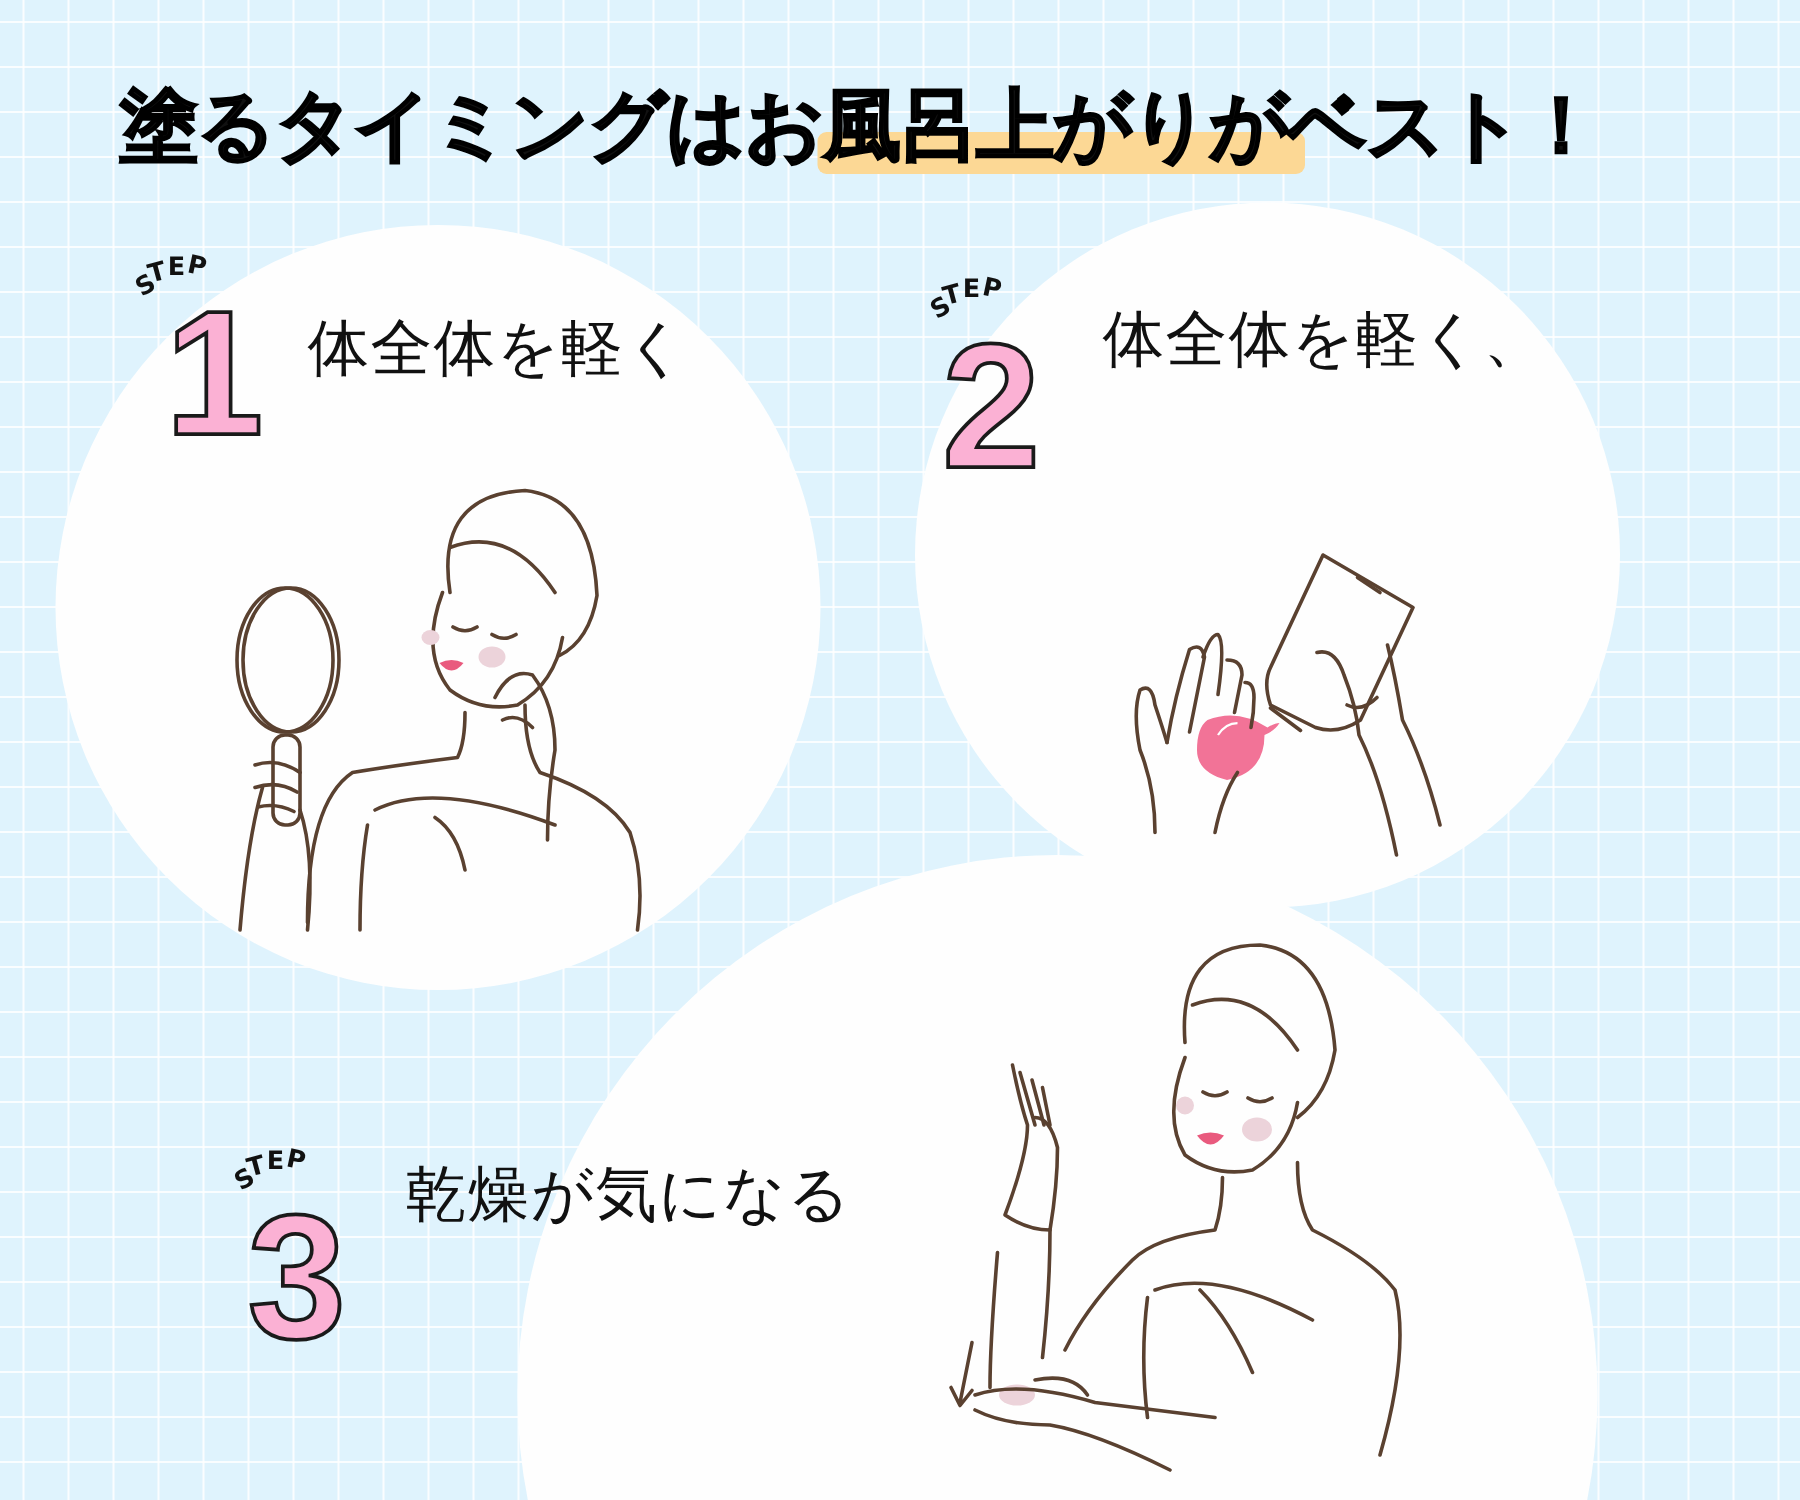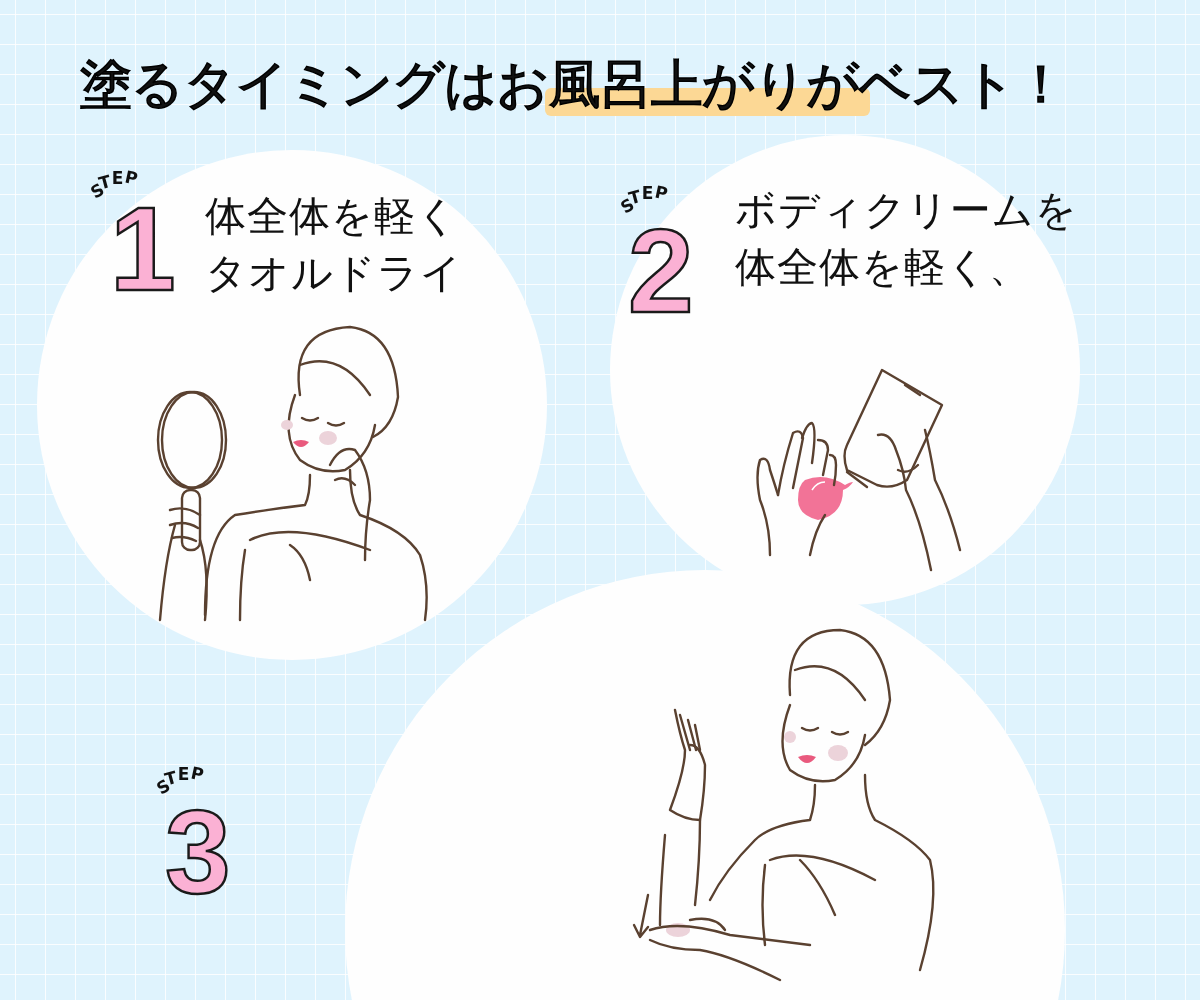--- a/index.html
+++ b/index.html
@@ -14,33 +14,33 @@
       font-family: "DejaVu Sans", sans-serif;
       color: #111;
     }
     .circle { position: absolute; border-radius: 50%; background: #fefefe; }
     #c1 { left: 37px; top: 150px; width: 510px; height: 510px; }
     #c2 { left: 610px; top: 135px; width: 470px; height: 470px; }
     #c3 { left: 345px; top: 570px; width: 720px; height: 720px; }
     .highlight { position: absolute; left: 545px; top: 88px; width: 325px; height: 28px; background: #fcd895; border-radius: 6px; }
     .title {
       position: absolute; left: 80px; top: 52px; width: 1060px;
-      font-size: 52px; font-weight: normal; letter-spacing: -1px;
+      font-size: 52px; font-weight: bold; letter-spacing: -1px;
       white-space: nowrap; text-align: left; line-height: 64px;
       -webkit-text-stroke: 1.5px #000;
     }
 
     .step-label { position: absolute; font-size: 17px; font-weight: bold; letter-spacing: 2px; }
     .step-label span { display: inline-block; }
     .step-num {
       position: absolute; font-weight: bold; font-size: 118px; line-height: 1;
       color: #fbb1d4; -webkit-text-stroke: 2.5px #1a1a1a;
       font-family: "Liberation Sans", sans-serif;
     }
-    .step-text { position: absolute; font-size: 41px; line-height: 57px; white-space: nowrap; letter-spacing: 1px; }
+    .step-text { position: absolute; font-size: 41px; line-height: 57px; white-space: nowrap; letter-spacing: 1px; margin-top: 16px; }
     .step-text div { display: block; }
 
     svg.illus { position: absolute; overflow: visible; }
     .ln { fill: none; stroke: #5a4130; stroke-width: 2.4; stroke-linecap: round; stroke-linejoin: round; }
   </style>
 </head>
 <body>
 
 <div class="circle" id="c1"></div>
 <div class="circle" id="c2"></div>
@@ -49,21 +49,20 @@
 <div class="highlight"></div>
 <div class="title">塗るタイミングはお風呂上がりがベスト！</div>
 
 <div>
   <div class="step-label" style="left:84px; top:168px;">
     <span style="transform:rotate(-30deg) translateY(14px);">S</span><span style="transform:rotate(-15deg) translateY(4px);">T</span><span style="transform:rotate(0deg);">E</span><span style="transform:rotate(12deg);">P</span>
   </div>
   <div class="step-num" style="left:110px; top:190px;">1</div>
   <div class="step-text" style="left:205px; top:188px;">
     <div>体全体を軽く</div>
-    <div>タオルドライ</div>
   </div>
   <svg class="illus" style="left:150px; top:320px;" width="300" height="300" viewBox="0 0 300 300">
 
     <ellipse cx="40" cy="120" rx="32" ry="48" fill="#f0dadd" class="ln"></ellipse>
     <ellipse cx="44" cy="120" rx="32" ry="48" class="ln"></ellipse>
     <rect x="32" y="170" width="18" height="60" rx="8" fill="#f0dadd" class="ln"></rect>
     <path class="ln" d="M20 190 q15 -5 30 5 M20 205 q15 -5 28 3 M22 218 q12 -3 24 3"></path>
     <path class="ln" d="M10 300 q5 -60 15 -95"></path>
     <path class="ln" d="M55 300 q5 -50 -5 -80"></path>
 
@@ -84,21 +83,20 @@
     <path class="ln" d="M100 220 q40 -20 120 10 M95 230 q-5 30 -5 70 M140 225 q15 10 20 35"></path>
   </svg>
 </div>
 
 <div>
   <div class="step-label" style="left:614px; top:183px;">
     <span style="transform:rotate(-30deg) translateY(14px);">S</span><span style="transform:rotate(-15deg) translateY(4px);">T</span><span style="transform:rotate(0deg);">E</span><span style="transform:rotate(12deg);">P</span>
   </div>
   <div class="step-num" style="left:628px; top:212px;">2</div>
   <div class="step-text" style="left:735px; top:182px;">
-    <div>ボディクリームを</div>
     <div>体全体を軽く、</div>
   </div>
   <svg class="illus" style="left:750px; top:360px;" width="220" height="220" viewBox="0 0 220 220">
 
     <path class="ln" d="M132 10 l60 35 l-35 75 q-15 10 -30 5 l-30 -15 q-5 -15 0 -25z"></path>
     <path class="ln" d="M155 25 l15 10"></path>
     <path class="ln" d="M97 112 l20 15"></path>
 
     <path d="M55 120 q20 -8 40 5 q5 -3 8 -3 q-3 5 -10 8 q0 25 -25 30 q-20 -5 -20 -20 q0 -15 7 -20z" fill="#f27397"></path>
     <path d="M62 130 q5 -8 13 -8" stroke="#fff" stroke-width="1.5" fill="none"></path>
@@ -115,20 +113,21 @@
     <path class="ln" d="M148 110 q10 5 20 -5"></path>
   </svg>
 </div>
 
 <div>
   <div class="step-label" style="left:150px; top:764px;">
     <span style="transform:rotate(-30deg) translateY(14px);">S</span><span style="transform:rotate(-15deg) translateY(4px);">T</span><span style="transform:rotate(0deg);">E</span><span style="transform:rotate(12deg);">P</span>
   </div>
   <div class="step-num" style="left:165px; top:793px;">3</div>
   <div class="step-text" style="left:270px; top:752px;">
+    <div>乾燥が気になる</div>
   </div>
   <svg class="illus" style="left:610px; top:625px;" width="330" height="370" viewBox="0 0 330 370">
 
     <path class="ln" d="M180 70 q-5 -65 50 -65 q45 5 50 70 q-5 30 -25 45"></path>
     <path class="ln" d="M185 45 q40 -15 70 30"></path>
     <path class="ln" d="M180 80 q-15 40 0 65 q20 15 45 10 q25 -15 30 -45"></path>
     <path class="ln" d="M192 103 q8 5 16 0 M222 107 q8 5 16 0"></path>
     <ellipse cx="180" cy="112" rx="6" ry="6" fill="#ecd3da"></ellipse>
     <ellipse cx="228" cy="128" rx="10" ry="8" fill="#ecd3da"></ellipse>
     <path d="M188 132 q9 -4 18 0 q-9 12 -18 0z" fill="#e95a7e"></path>

